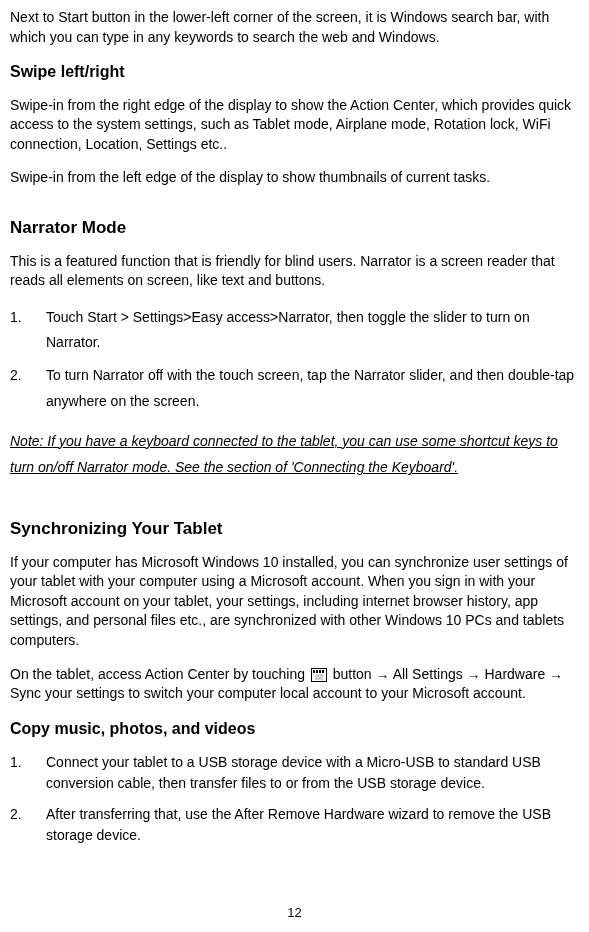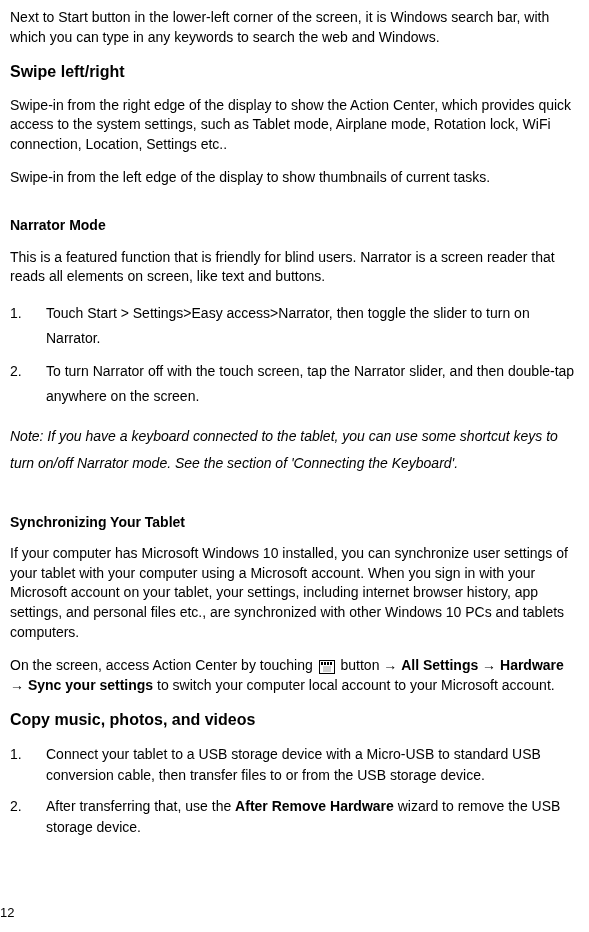--- a/index.html
+++ b/index.html
@@ -21,21 +21,21 @@
     .paragraph {
       margin-bottom: 14px;
     }
     h2 {
       font-size: 16px;
       font-weight: bold;
       margin-top: 7px;
       margin-bottom: 12px;
     }
     h2.large {
-      font-size: 14px;
+      font-size: 17px;
       margin-top: 28px;
       margin-bottom: 12px;
     }
     h2.sync {
       margin-top: 36px;
     }
     ol {
       list-style: none;
       margin-bottom: 14px;
     }
@@ -51,27 +51,28 @@
     ol li .num {
       flex: 0 0 36px;
     }
     ol li .content {
       flex: 1;
     }
     .italic-note {
       font-style: italic;
       line-height: 1.9;
       margin-bottom: 16px;
+      text-decoration: underline;
     }
     .page-num {
       position: absolute;
       bottom: 10px;
       left: 0;
       right: 0;
-      text-align: left;
+      text-align: center;
       font-size: 13px;
     }
     .icon-box {
       display: inline-block;
       width: 16px;
       height: 14px;
       border: 1px solid #000;
       vertical-align: middle;
       position: relative;
       margin: 0 2px;
@@ -89,21 +90,21 @@
       content: "";
       position: absolute;
       bottom: 1px;
       left: 3px;
       right: 3px;
       top: 5px;
       background: linear-gradient(#888, #888);
       opacity: 0.4;
     }
     .bold {
-      font-weight: bold;
+      font-weight: normal;
     }
   </style>
 </head>
 <body>
 
 <p class="paragraph">Next to Start button in the lower-left corner of the screen, it is Windows search bar, with which you can type in any keywords to search the web and Windows.</p>
 
 <h2>Swipe left/right</h2>
 <p class="paragraph">Swipe-in from the right edge of the display to show the Action Center, which provides quick access to the system settings, such as Tablet mode, Airplane mode, Rotation lock, WiFi connection, Location, Settings etc..</p>
 <p class="paragraph">Swipe-in from the left edge of the display to show thumbnails of current tasks.</p>
@@ -118,21 +119,21 @@
   <li>
     <span class="num">2.</span>
     <span class="content">To turn Narrator off with the touch screen, tap the Narrator slider, and then double-tap anywhere on the screen.</span>
   </li>
 </ol>
 <p class="italic-note">Note: If you have a keyboard connected to the tablet, you can use some shortcut keys to turn on/off Narrator mode. See the section of 'Connecting the Keyboard'.</p>
 
 <h2 class="large sync">Synchronizing Your Tablet</h2>
 <p class="paragraph">If your computer has Microsoft Windows 10 installed, you can synchronize user settings of your tablet with your computer using a Microsoft account. When you sign in with your Microsoft account on your tablet, your settings, including internet browser history, app settings, and personal files etc., are synchronized with other Windows 10 PCs and tablets computers.</p>
 <p class="paragraph">
-  <span>On the screen, access Action Center by touching </span><span class="icon-box"></span><span> button → </span><span class="bold">All Settings</span><span> → </span><span class="bold">Hardware</span><span> → </span><span class="bold">Sync your settings</span><span> to switch your computer local account to your Microsoft account.</span>
+  <span>On the tablet, access Action Center by touching </span><span class="icon-box"></span><span> button → </span><span class="bold">All Settings</span><span> → </span><span class="bold">Hardware</span><span> → </span><span class="bold">Sync your settings</span><span> to switch your computer local account to your Microsoft account.</span>
 </p>
 
 <h2>Copy music, photos, and videos</h2>
 <ol class="compact">
   <li>
     <span class="num">1.</span>
     <span class="content">Connect your tablet to a USB storage device with a Micro-USB to standard USB conversion cable, then transfer files to or from the USB storage device.</span>
   </li>
   <li>
     <span class="num">2.</span>

